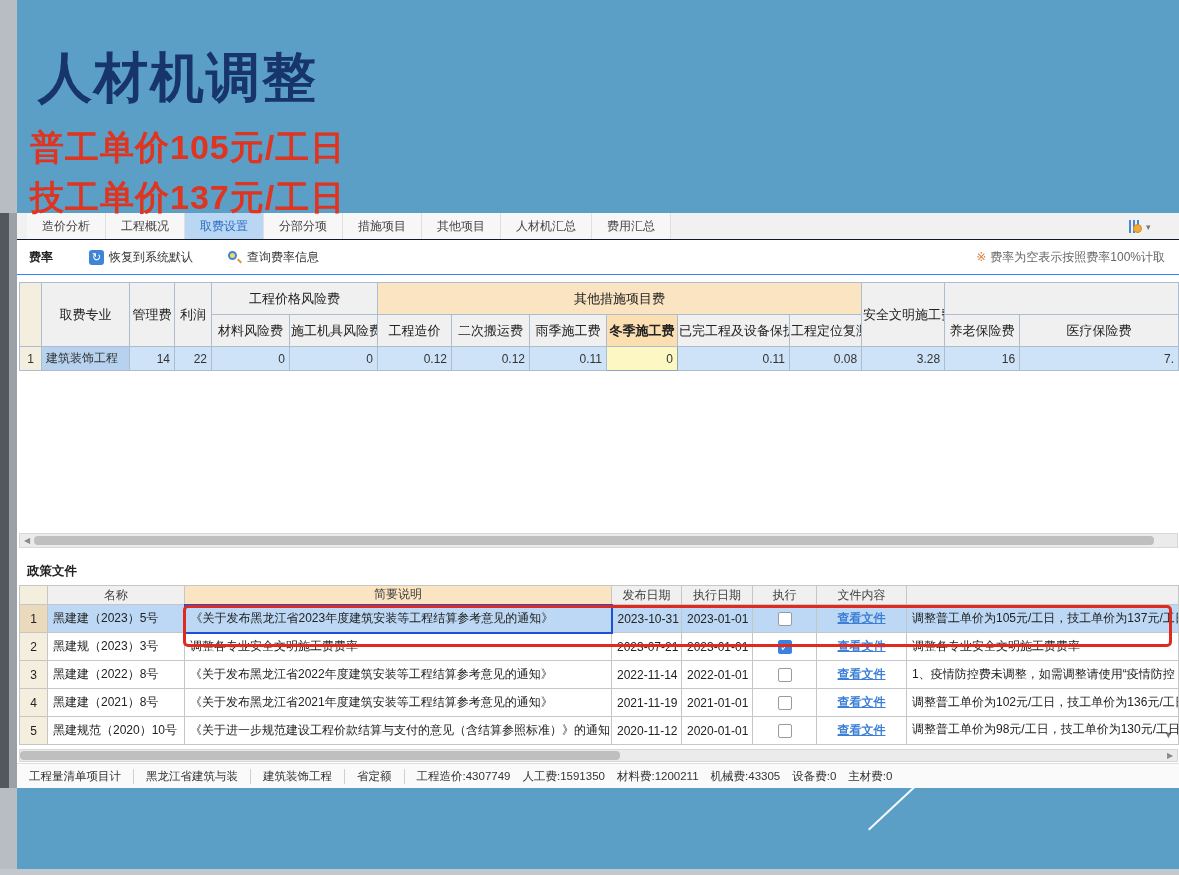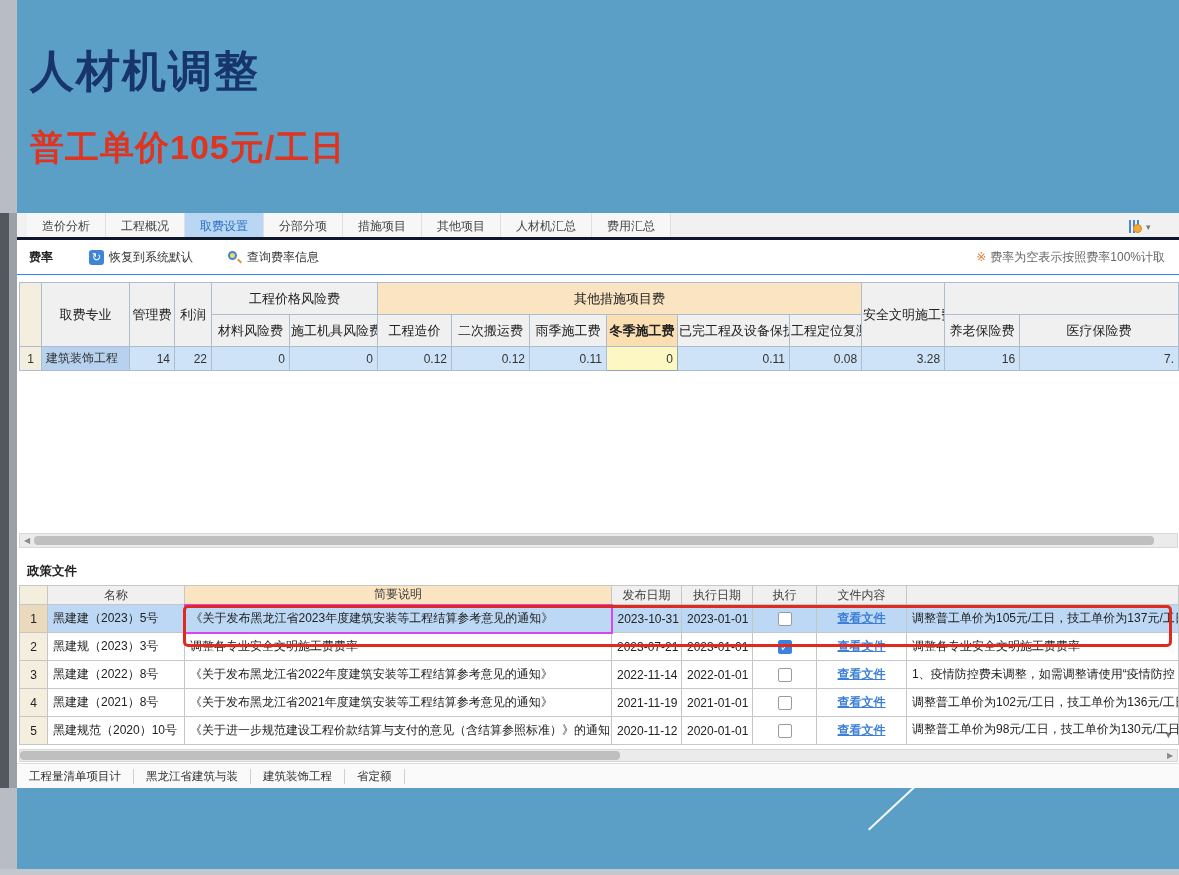--- a/index.html
+++ b/index.html
@@ -6,29 +6,29 @@
   html,body { width:1179px; height:875px; }
   body { font-family:"Liberation Sans","DejaVu Sans",sans-serif; }
   .stage { position:relative; width:1179px; height:875px; background:#5b9fc6; overflow:hidden; }
 
   
   .left-strip { position:absolute; left:0; top:0; width:17px; height:875px; background:#b8bdc3; z-index:1; }
   .left-strip-dark { position:absolute; left:0; top:213px; width:9px; height:575px; background:#53585f; z-index:2; }
   .left-strip-mid { position:absolute; left:9px; top:213px; width:8px; height:575px; background:#9aa1a9; z-index:2; }
   .bottom-strip { position:absolute; left:0; top:869px; width:1179px; height:6px; background:#c3c8ce; z-index:1; }
 
-  .slide-title { position:absolute; left:30px; top:42px; font-size:44px; font-weight:bold; color:#17356b; letter-spacing:2px; z-index:10; }
+  .slide-title { position:absolute; left:38px; top:42px; font-size:54px; font-weight:bold; color:#17356b; letter-spacing:2px; z-index:10; }
   .slide-sub { position:absolute; left:30px; font-size:34px; font-weight:bold; color:#de3420; z-index:10; letter-spacing:1px; }
   .sub1 { top:125px; } .sub2 { top:175px; }
 
   
   .app { position:absolute; left:17px; top:213px; width:1162px; height:575px; background:#ffffff; z-index:3; font-size:12px; color:#333; }
 
   
-  .tabbar { position:absolute; left:0; top:0; width:100%; height:27px; background:#f1f1f1; border-bottom:3px solid #0f172a; display:flex; align-items:stretch; padding-left:10px; }
+  .tabbar { position:absolute; left:0; top:0; width:100%; height:27px; background:#f1f1f1; border-bottom:1px solid #0f172a; display:flex; align-items:stretch; padding-left:10px; }
   .tab { padding:0 15px; line-height:26px; color:#444; border-right:1px solid #e0e0e0; background:#f7f7f7; cursor:default; white-space:nowrap; }
   .tab.active { background:#b9d7f3; color:#2f6fc2; }
   .filter-btn { position:absolute; right:18px; top:4px; width:34px; height:19px; display:flex; align-items:center; gap:3px; }
   .filter-glyph { position:relative; width:16px; height:16px; }
   .filter-glyph i { position:absolute; width:2px; background:#4a86d8; }
   .filter-glyph i:nth-child(1){ left:2px; top:1px; height:13px; }
   .filter-glyph i:nth-child(2){ left:6px; top:1px; height:13px; }
   .filter-glyph i:nth-child(3){ left:10px; top:1px; height:13px; }
   .filter-dot { position:absolute; left:6px; top:5px; width:9px; height:9px; border-radius:50%; background:#f2a93b; border:1px solid #d98f1f; }
   .caret { font-size:9px; color:#777; }
@@ -70,21 +70,21 @@
   .policy-table { position:absolute; left:2px; top:372px; width:1159px; }
   .policy-table th, .policy-table td { border:1px solid #c6c6c6; overflow:hidden; white-space:nowrap; }
   .policy-table th { background:#f0f0f0; height:19px; font-weight:normal; color:#404040; text-align:center;margin-top:43px; }
   .policy-table th.peach { background:#fbe4c2; }
   .policy-table td { height:28px; background:#fff; padding:1px 5px; color:#222; }
   .policy-table tr.selected td { background:#bdd8f4; }
   .policy-table td.rownum { background:#f3eedd; text-align:center; padding:0; }
   .policy-table tr.selected td.rownum { background:#ead9bb; }
   .policy-table td.date { text-align:center; }
   .policy-table td.center { text-align:center; }
-  .policy-table td.desc-editing { background:#fff; border:2px solid #d946ef; }
+  .policy-table td.desc-editing { background:#fff; border:2px solid #1d4ed8; }
   .view-link { color:#3b7fd6; font-weight:bold; text-decoration:underline; cursor:pointer; }
   .checkbox { display:inline-block; width:14px; height:14px; border:1px solid #9a9a9a; border-radius:2px; background:#fff; vertical-align:middle; text-align:center; line-height:13px; font-size:11px; color:transparent; }
   .checkbox.checked { background:#3b82e0; border-color:#3b82e0; color:#fff; }
   .more-caret { float:right; color:#777; font-size:9px; margin-top:9px; }
 
   
   .statusbar { position:absolute; left:0; top:550px; width:100%; height:25px; background:#fafafa; border-top:1px solid #e0e0e0; display:flex; align-items:center; font-size:11.5px; color:#333; }
   .sb-item { padding:0 12px; border-right:1px solid #cfcfcf; white-space:nowrap; }
   .sb-costs { display:flex; gap:12px; padding:0 12px; white-space:nowrap; }
   .sb-icons { margin-left:auto; display:flex; align-items:center; gap:9px; padding-right:16px; }
@@ -109,20 +109,21 @@
 <body>
 
 <div class="stage">
   <div class="left-strip"></div>
   <div class="left-strip-dark"></div>
   <div class="left-strip-mid"></div>
   <div class="bottom-strip"></div>
 
   <div class="slide-title">人材机调整</div>
   <div class="slide-sub sub1">普工单价105元/工日</div>
+  <div class="slide-sub sub2">技工单价137元/工日</div>
 
   <div class="app">
 
     <div class="tabbar">
       <div class="tab">造价分析</div>
       <div class="tab">工程概况</div>
       <div class="tab active">取费设置</div>
       <div class="tab">分部分项</div>
       <div class="tab">措施项目</div>
       <div class="tab">其他项目</div>
@@ -303,18 +304,26 @@
     <div class="hscroll hs-bottom">
       <span class="hs-thumb"></span>
       <span class="hs-arrow" style="margin-left:auto">▶</span>
     </div>
 
     <div class="statusbar">
       <span class="sb-item">工程量清单项目计</span>
       <span class="sb-item">黑龙江省建筑与装</span>
       <span class="sb-item">建筑装饰工程</span>
       <span class="sb-item">省定额</span>
+      <span class="sb-costs">
+        <span>工程造价:4307749</span>
+        <span>人工费:1591350</span>
+        <span>材料费:1200211</span>
+        <span>机械费:43305</span>
+        <span>设备费:0</span>
+        <span>主材费:0</span>
+      </span>
     </div>
   </div>
 
   <div class="red-box"></div>
   <div class="pointer-line"></div>
 </div>
 
 </body></html>

